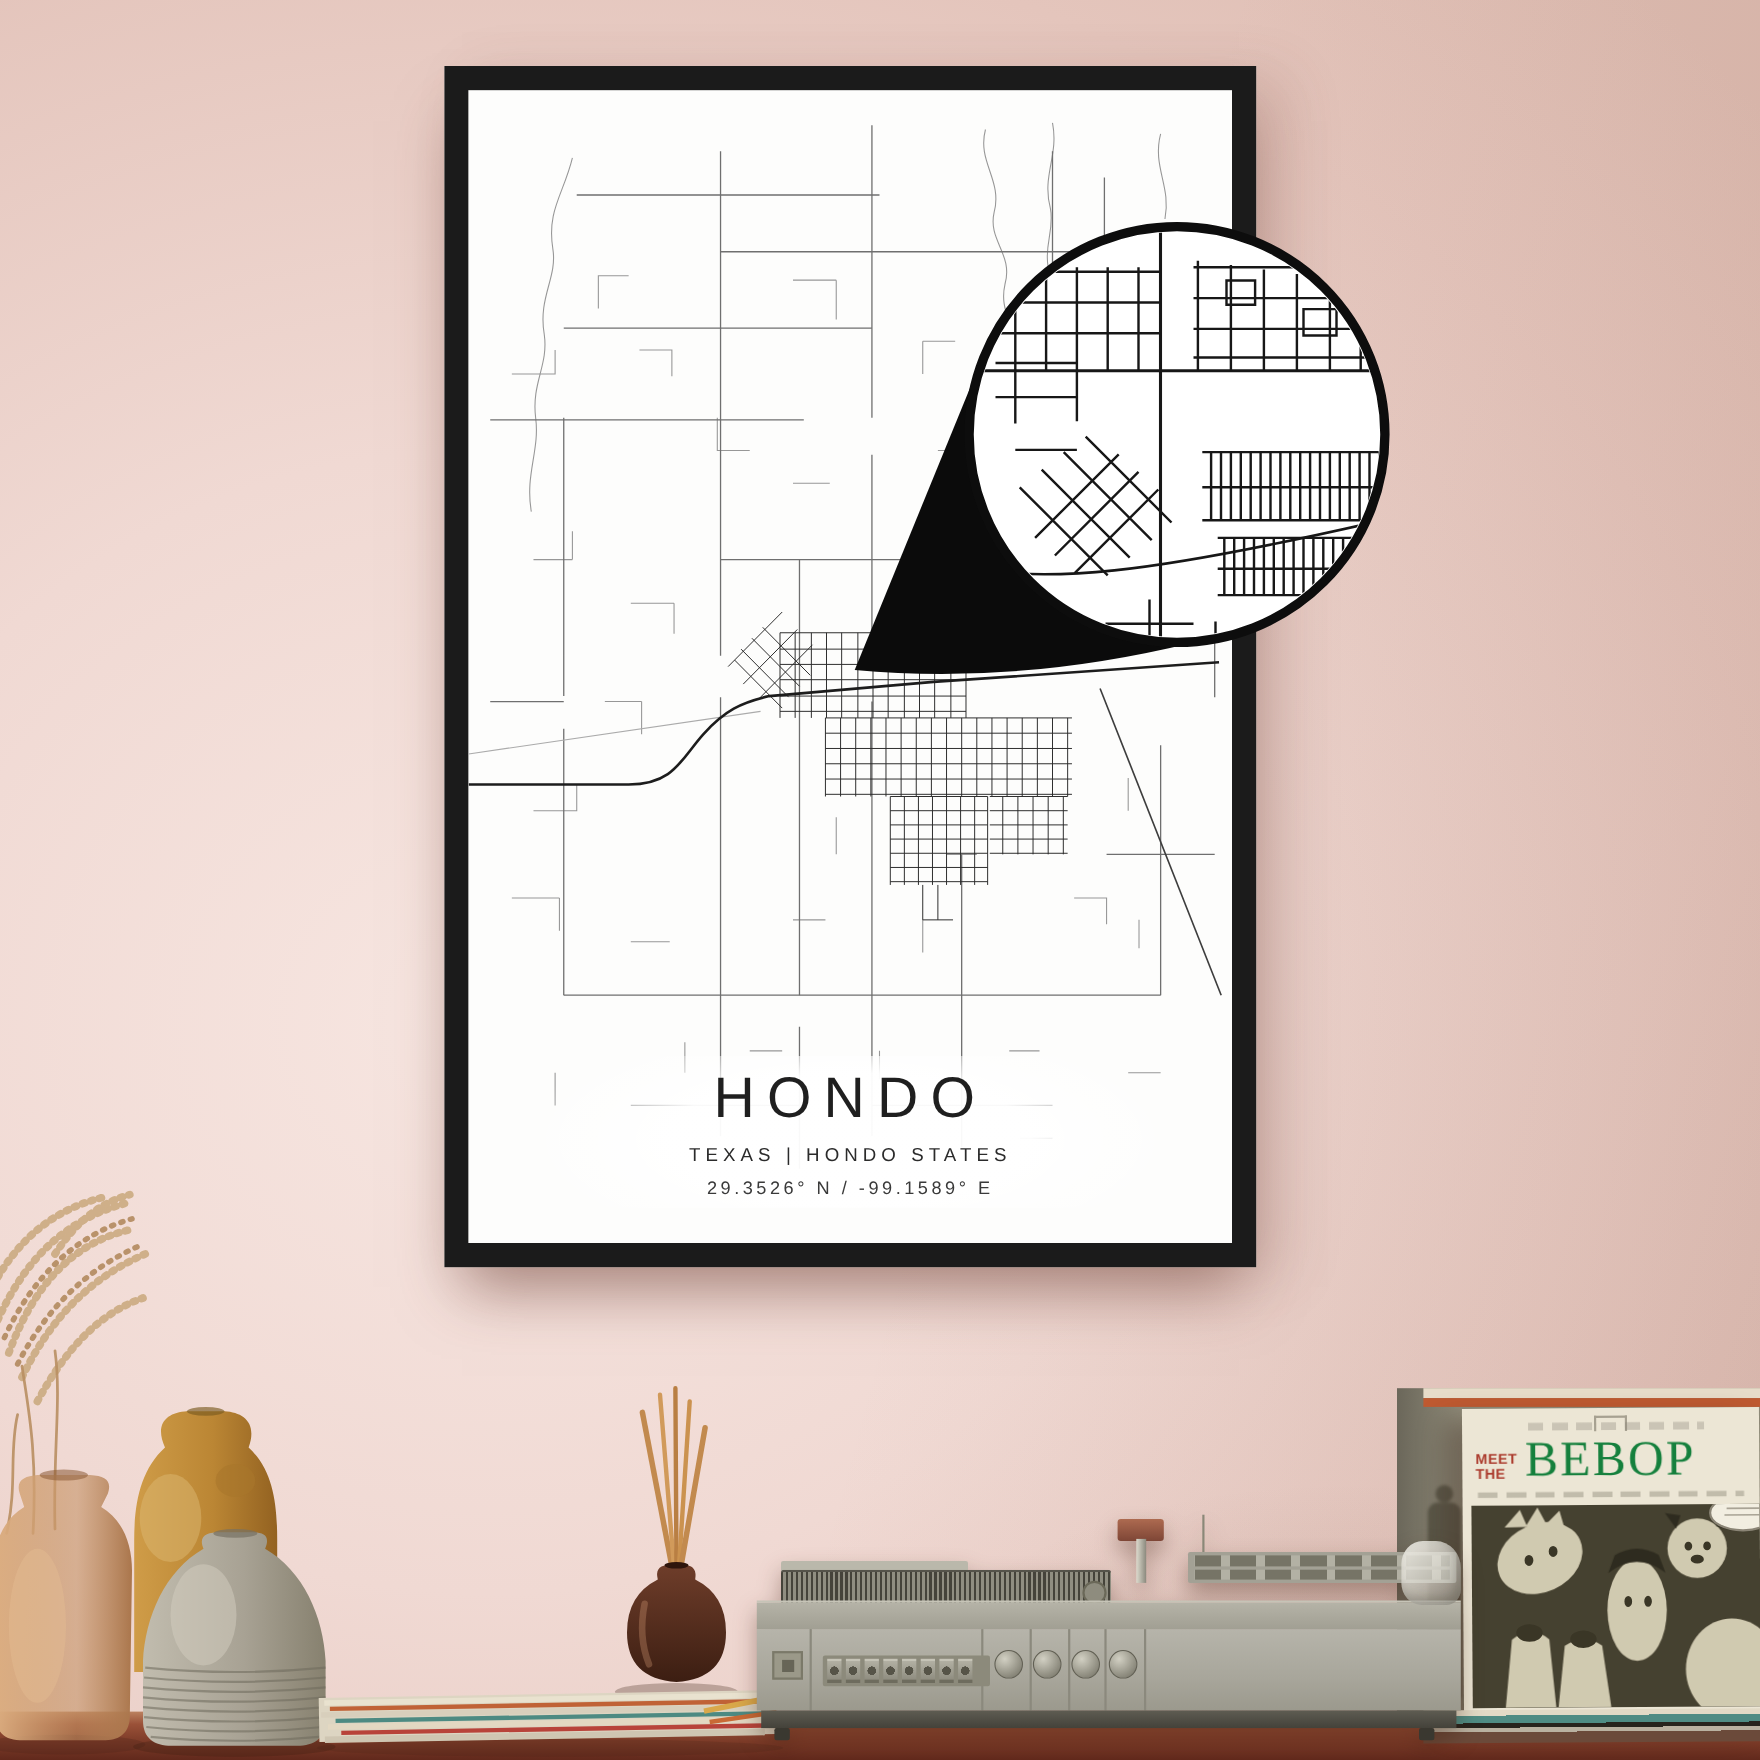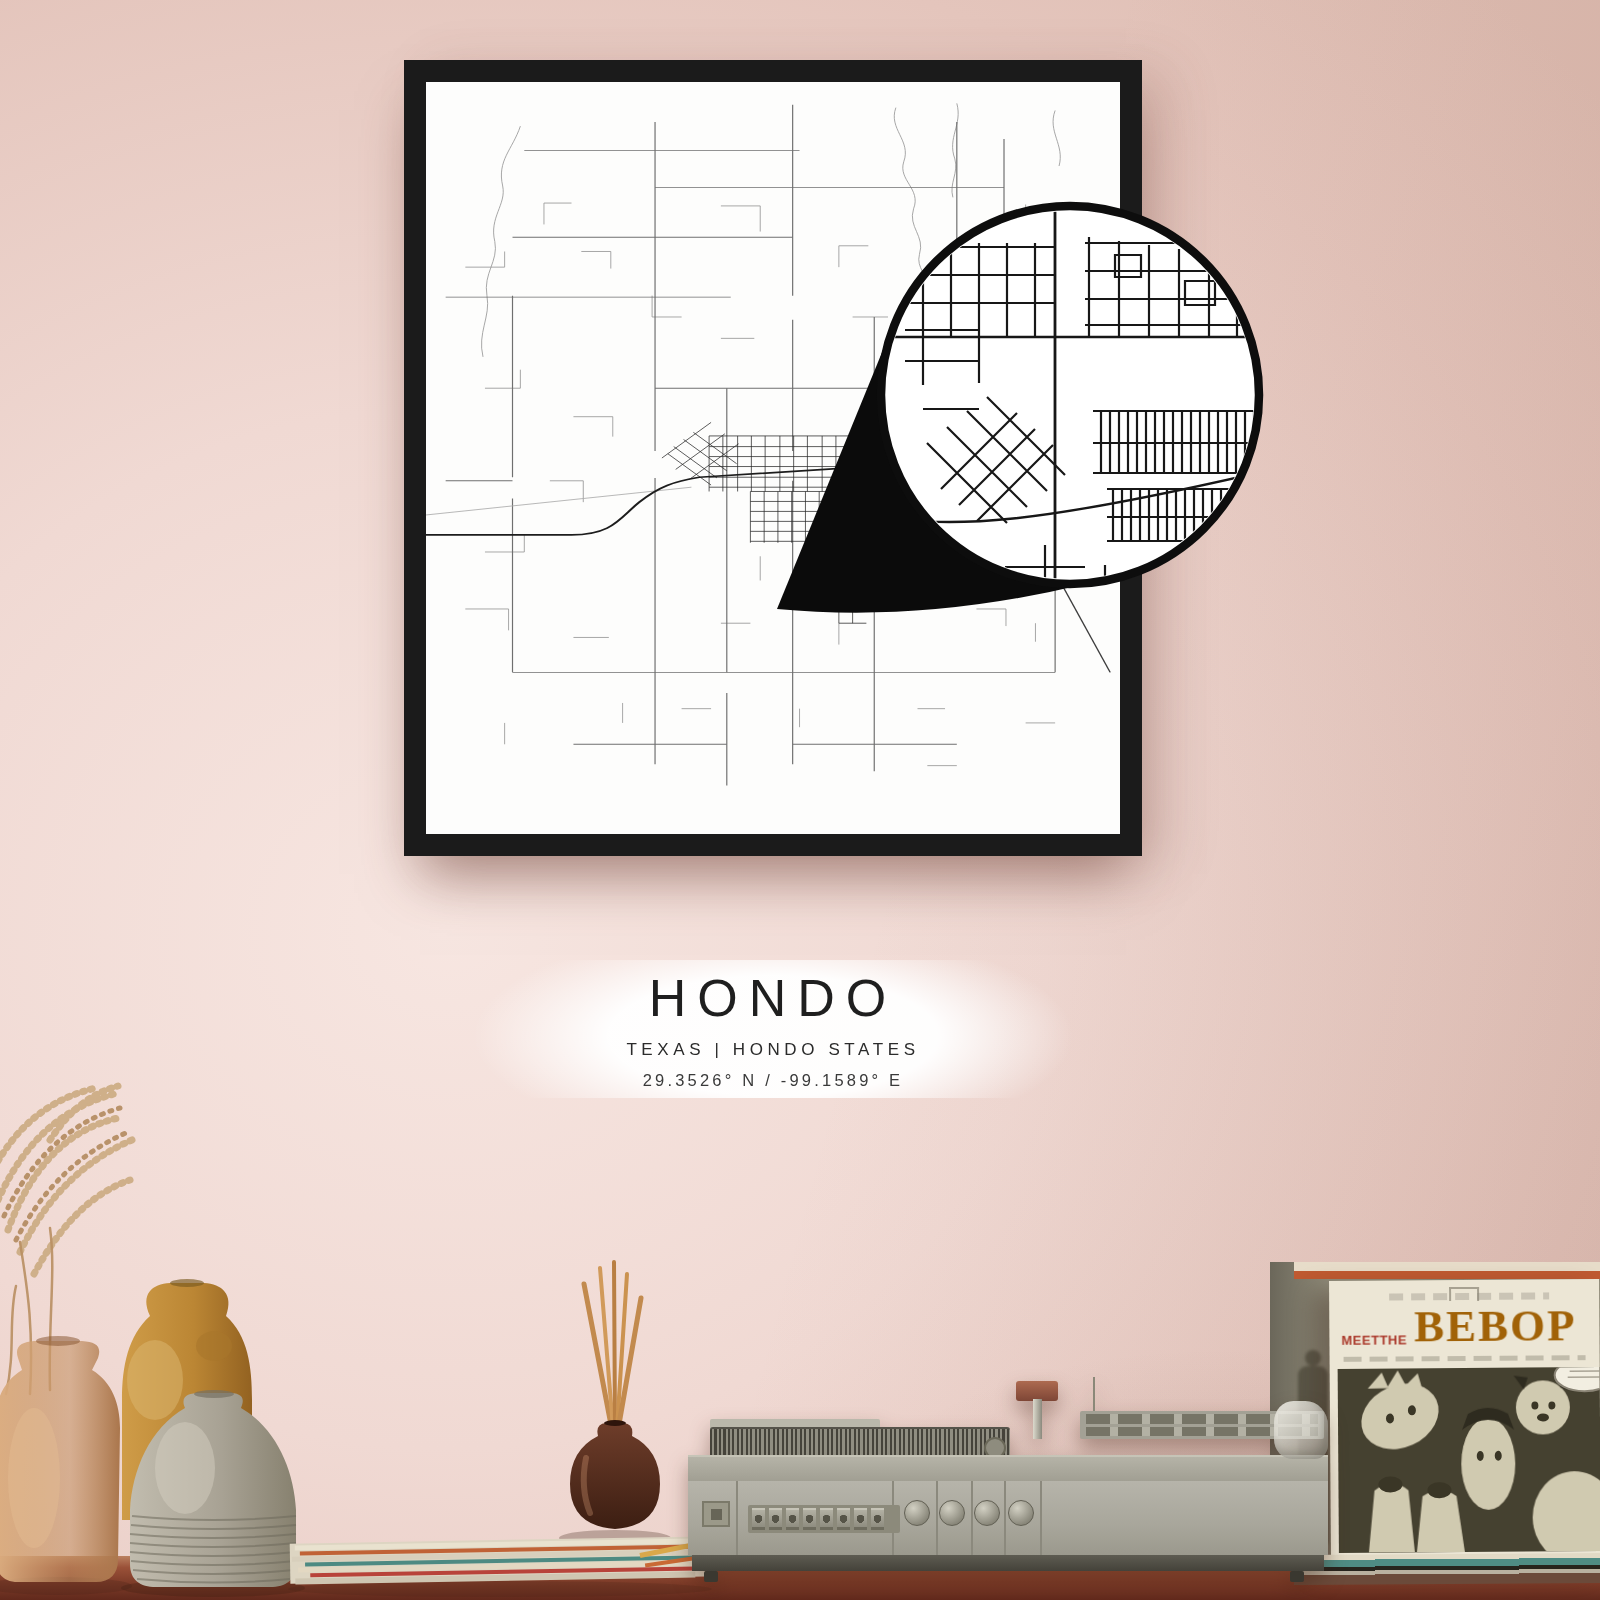--- a/index.html
+++ b/index.html
@@ -5,21 +5,21 @@
   html,body{margin:0;padding:0;background:#d9bab0;}
   #scene{position:relative;width:1600px;height:1600px;overflow:hidden;
     font-family:"Liberation Sans",sans-serif;
     background:radial-gradient(1500px 1300px at 28% 58%, #f7e6e1 0%, #f0d9d3 40%, #e4c5bc 78%, #ddbcb1 100%);}
   .abs{position:absolute;}
   
   #wall-shade-right{inset:0;background:linear-gradient(105deg, rgba(255,255,255,0) 55%, rgba(150,100,85,.10) 86%, rgba(130,85,70,.14) 100%);}
   #wall-shade-bottom{left:640px;top:1180px;width:960px;height:420px;
     background:radial-gradient(60% 80% at 60% 100%, rgba(110,80,65,.16), rgba(110,80,65,0) 75%);}
   
-  #poster-frame{left:404px;top:60px;width:738px;height:796px;border:22px solid #1b1b1b;
+  #poster-frame{left:404px;top:60px;width:738px;height:1092px;border:22px solid #1b1b1b;
     background:#fcfcfa;box-sizing:border-box;
     box-shadow:0 34px 54px -16px rgba(105,58,46,.5), 26px 10px 50px rgba(120,70,60,.16), inset 0 0 0 2px #050505, inset 0 0 16px rgba(0,0,0,.18);}
   #map-paper{position:absolute;inset:0;background:#fdfdfc;}
   #map-svg{position:absolute;inset:0;width:100%;height:100%;}
   #poster-text{position:absolute;left:0;right:0;top:878px;text-align:center;
     background:radial-gradient(300px 110px at 50% 55%, rgba(255,255,255,.96) 55%, rgba(255,255,255,0) 100%);padding:8px 0;}
   #poster-title{margin:0;font-size:52px;font-weight:300;letter-spacing:11px;color:#1f1f1f;}
   #poster-subtitle{margin-top:12px;font-size:17px;letter-spacing:4.6px;color:#2b2b2b;}
   #poster-coords{margin-top:11px;font-size:16.5px;letter-spacing:3.2px;color:#3a3a3a;}
   
@@ -63,22 +63,22 @@
   #crate-top-cream{position:absolute;left:24px;top:0;width:306px;height:9px;background:#e7dcc9;}
   #crate-top-orange{position:absolute;left:24px;top:9px;width:306px;height:8px;background:#bf5a31;}
   #crate-figure{position:absolute;left:28px;top:104px;width:30px;height:178px;background:#4e4b3c;border-radius:9px 9px 2px 2px;filter:blur(1.5px);opacity:.75;}
   #crate-figure::before{content:"";position:absolute;left:7px;top:-16px;width:16px;height:16px;border-radius:50%;background:#4e4b3c;}
   #record-sleeve{left:1330px;top:1280px;width:270px;height:282px;background:#ece6d5;transform:rotate(-.4deg);
     box-shadow:-16px 10px 24px rgba(60,40,30,.38);}
   #sleeve-tinytext{position:absolute;left:60px;top:13px;width:160px;height:7px;opacity:.5;filter:blur(.4px);
     background:repeating-linear-gradient(90deg,#a9a396 0 14px, transparent 14px 22px);}
   #sleeve-bracket{position:absolute;left:120px;top:7px;width:26px;height:12px;border:2px solid #8a8475;border-bottom:none;opacity:.7;}
   #sleeve-header{position:absolute;left:12px;top:26px;display:flex;align-items:flex-end;gap:7px;}
-  #sleeve-pretitle{display:flex;flex-direction:row;line-height:1.05;font-size:13px;font-weight:bold;letter-spacing:.5px;color:#ab3a2c;filter:blur(.3px);}
-  #sleeve-title{font-family:"Liberation Serif",serif;font-weight:bold;font-size:45px;line-height:.9;color:#a16207;letter-spacing:2px;filter:blur(.35px);}
+  #sleeve-pretitle{display:flex;flex-direction:column;line-height:1.05;font-size:13px;font-weight:bold;letter-spacing:.5px;color:#ab3a2c;filter:blur(.3px);}
+  #sleeve-title{font-family:"Liberation Serif",serif;font-weight:normal;font-size:45px;line-height:.9;color:#15803d;letter-spacing:2px;filter:blur(.35px);}
   #sleeve-rule{position:absolute;left:14px;top:76px;width:242px;height:5px;opacity:.45;filter:blur(.3px);
     background:repeating-linear-gradient(90deg,#8f8a7a 0 18px, transparent 18px 26px);}
   #sleeve-art{position:absolute;left:8px;top:88px;width:262px;height:184px;background:#454130;overflow:hidden;}
   #records-under-sleeve{left:1294px;top:1554px;width:306px;height:30px;transform:skewY(-.4deg);
     background:linear-gradient(#e2dac6 0 5px, #4f8c84 5px 12px, #27241d 12px 16px, #b9b1a0 16px 20px, #6b4a3a 20px 30px);}
 </style>
 </head>
 <body>
 
 <div id="scene">

